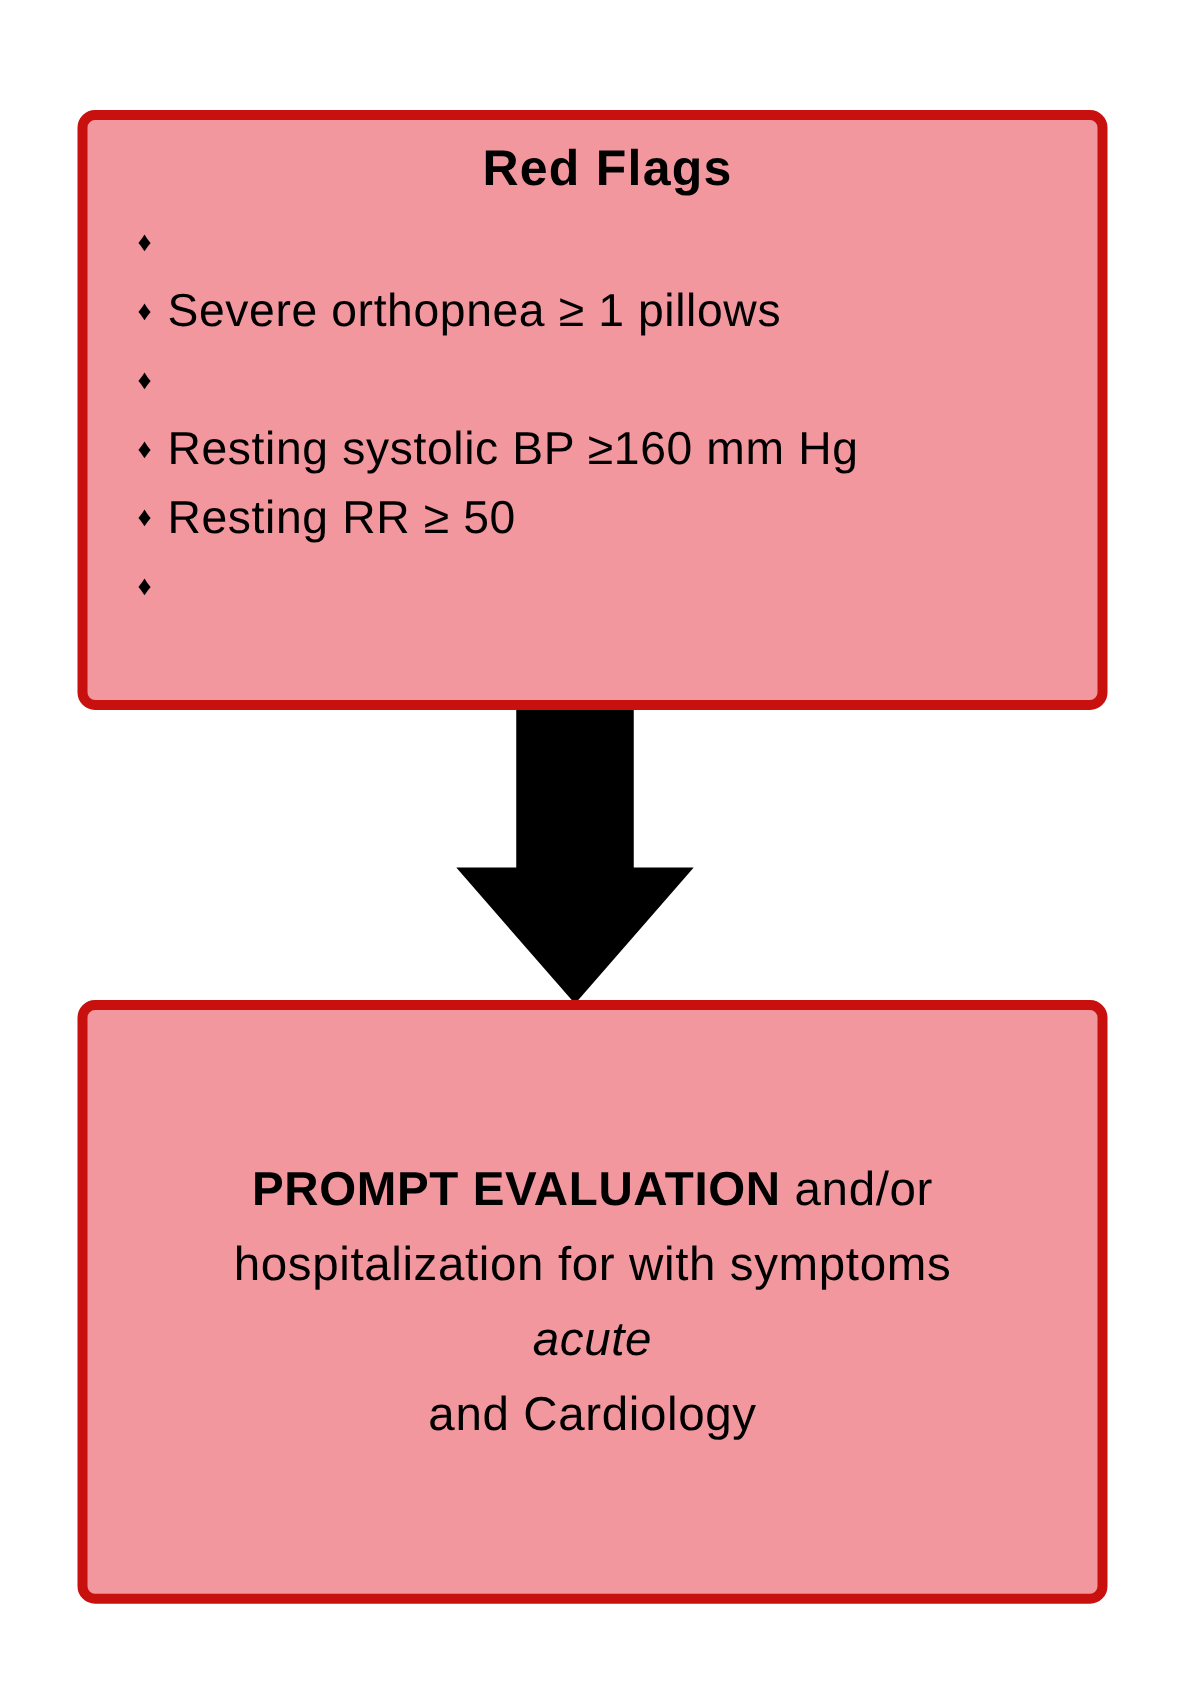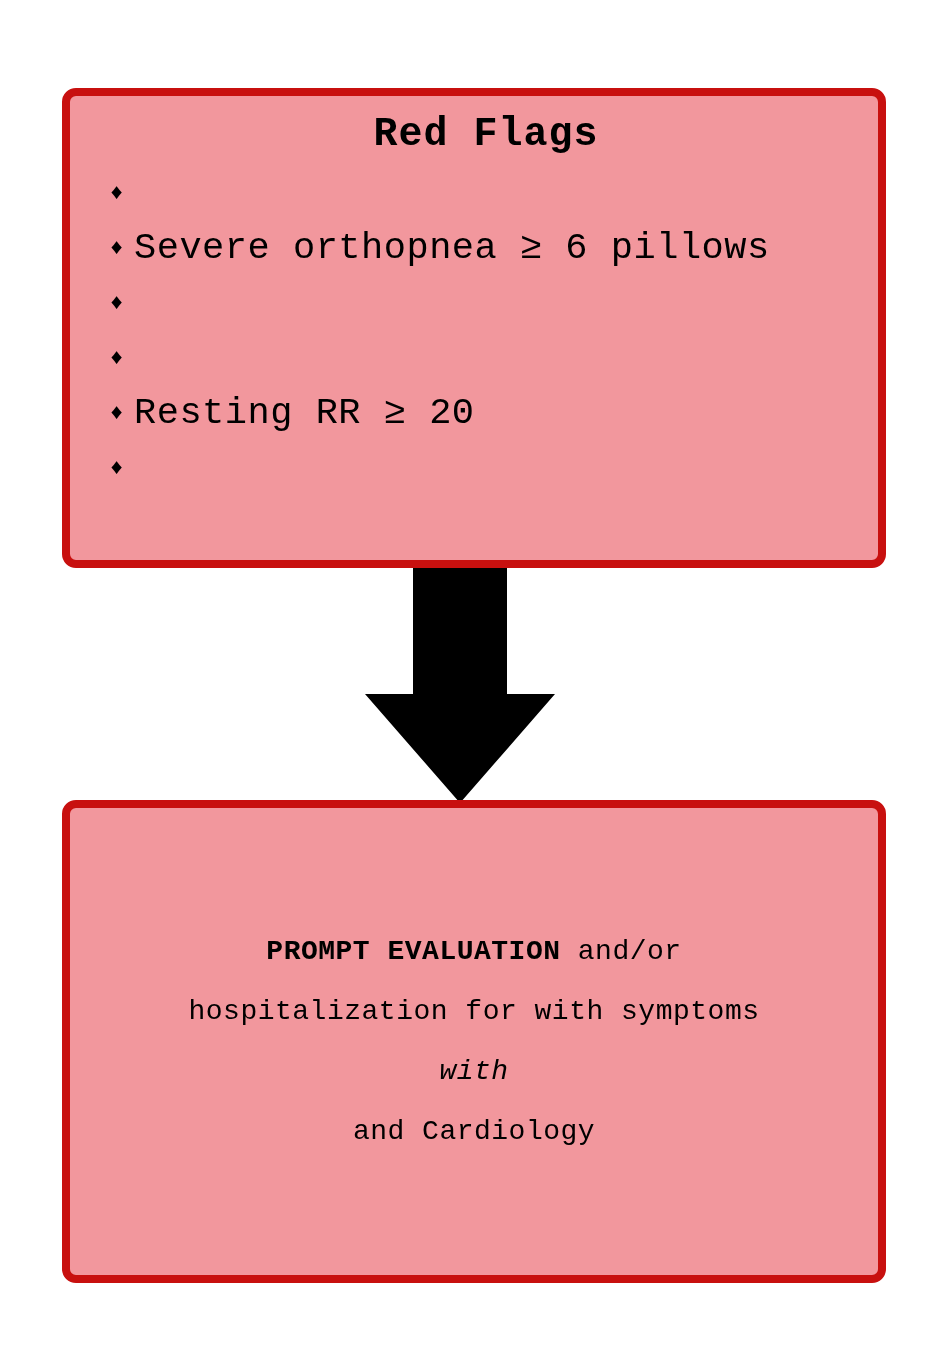--- a/index.html
+++ b/index.html
@@ -1,21 +1,21 @@
 <!DOCTYPE html>
 <html style="--background: #FFFFFF; --box-fill: #F2979D; --box-border: #C8100F; --arrow: #000000; --text: #000000;"><head>
 <meta charset="utf-8">
 <style>
   html, body { margin: 0; padding: 0; background: #ffffff; }
   .canvas {
     position: relative;
     width: 948px;
     height: 1360px;
     background: var(--background, #ffffff);
-    font-family: Liberation Mono, monospace;
+    font-family: Liberation Sans, sans-serif;
     color: var(--text, #000000);
     overflow: hidden;
   }
   .box {
     position: absolute;
     left: 62px;
     width: 824px;
     box-sizing: border-box;
     background: var(--box-fill, #F2979D);
     border: 8px solid var(--box-border, #C8100F);
@@ -62,21 +62,21 @@
   .bottom-box {
     top: 800px;
     height: 483px;
     display: flex;
     flex-direction: column;
     justify-content: center;
     text-align: center;
     padding: 0 18px;
   }
   .rec-line {
-    font-size: 28px;
+    font-size: 38px;
     line-height: 60px;
     letter-spacing: 0.5px;
   }
   .bold-seg { font-weight: bold; }
   .italic-seg { font-style: italic; }
 </style>
 </head>
 <body>
 
 <div class="canvas">
@@ -88,40 +88,41 @@
   </div>
 
   <div class="box top-box">
     <div class="box-title">Red Flags</div>
     <div class="bullet-list">
       <div class="bullet-item">
         <span class="bullet-marker">♦</span>
       </div>
       <div class="bullet-item">
         <span class="bullet-marker">♦</span>
-        <span class="bullet-text">Severe orthopnea ≥ 6 pillows</span>
+        <span class="bullet-text">Severe orthopnea ≥ 1 pillows</span>
       </div>
       <div class="bullet-item">
         <span class="bullet-marker">♦</span>
       </div>
       <div class="bullet-item">
         <span class="bullet-marker">♦</span>
+        <span class="bullet-text">Resting systolic BP ≥160 mm Hg</span>
       </div>
       <div class="bullet-item">
         <span class="bullet-marker">♦</span>
-        <span class="bullet-text">Resting RR ≥ 20</span>
+        <span class="bullet-text">Resting RR ≥ 50</span>
       </div>
       <div class="bullet-item">
         <span class="bullet-marker">♦</span>
       </div>
     </div>
   </div>
 
   <div class="box bottom-box">
     <div class="rec-line">
       <span class="bold-seg">PROMPT EVALUATION</span><span> and/or</span>
     </div>
     <div class="rec-line">hospitalization for with symptoms</div>
-    <div class="rec-line italic-seg">with</div>
+    <div class="rec-line italic-seg">acute</div>
     <div class="rec-line">and Cardiology</div>
   </div>
 
 </div>
 
 </body></html>

